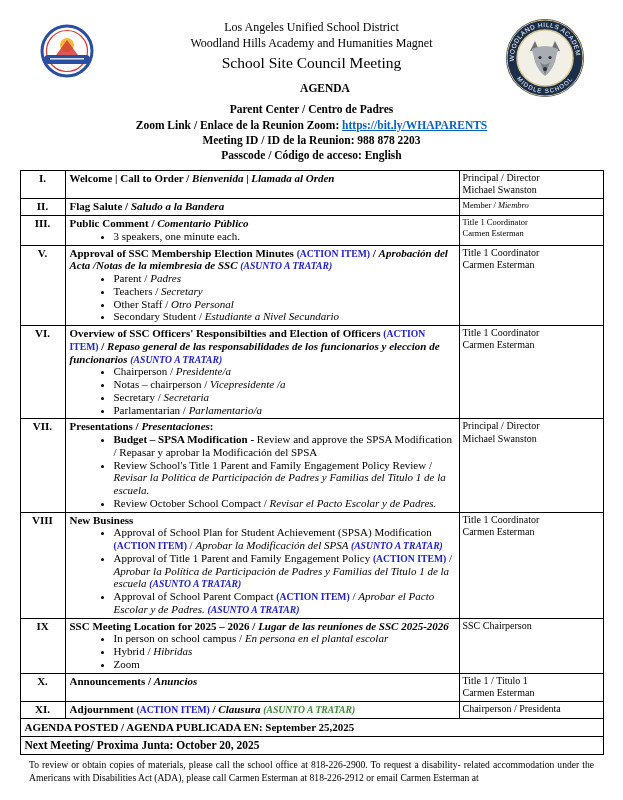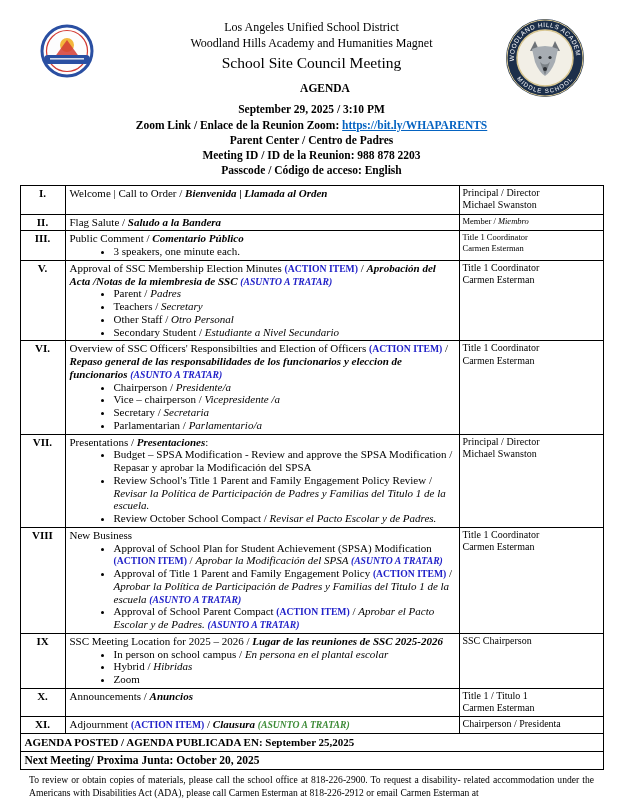--- a/index.html
+++ b/index.html
@@ -23,21 +23,21 @@
   .agenda-table td{border:1px solid #000;vertical-align:top;padding:1px 3px 2px 3px;font-size:11px;line-height:1.16;}
   .col-num{width:38px;text-align:center;font-weight:bold;}
   .col-main{width:386px;padding-left:4px !important;}
   .col-right{width:137px;font-size:10px !important;line-height:1.22 !important;}
   .col-right.small{font-size:8.5px !important;margin-left:32px;}
   .row-title{margin:0;}
   ul.bullets{margin:0;padding:0 0 0 44px;list-style:disc;}
   ul.bullets li{margin:0;padding:0;}
   
   .s-r{font-weight:normal;}
-  .s-b{font-weight:normal;}
+  .s-b{font-weight:bold;}
   .s-i{font-style:italic;}
   .s-bi{font-weight:bold;font-style:italic;}
   .s-action{color:var(--action-blue,#2121c8);font-weight:bold;font-size:0.88em;}
   .s-asunto{color:var(--action-blue,#2121c8);font-weight:bold;font-style:italic;font-size:0.88em;}
   .s-asuntoGreen{color:var(--asunto-green,#3d8b37);font-weight:bold;font-style:italic;font-size:0.88em;}
   .bottom-cell{font-weight:bold;font-size:10.5px;padding:2px 4px !important;}
   .bottom-cell.large{font-size:11.5px;}
   
   .footnote{margin:4px 29px 0;font-size:9.6px;line-height:1.32;text-align:justify;}
 </style>
@@ -83,25 +83,24 @@
           <circle cx="45" cy="39.5" r="1.6" fill="#2b2f33"></circle>
           <circle cx="40" cy="51" r="2" fill="#2b2f33"></circle>
         </g>
       </svg>
     </div>
 
     <div class="h-line">Los Angeles Unified School District</div>
     <div class="h-line">Woodland Hills Academy and Humanities Magnet</div>
     <div class="h-title">School Site Council Meeting</div>
     <div class="h-agenda">AGENDA</div>
-    <div class="h-sub">September 29, 2025 / 3:10 PM</div>
+    <div class="h-sub">Parent Center / Centro de Padres</div>
     <div class="h-sub">
       <span>Zoom Link / Enlace de la Reunion Zoom: </span><span class="s-link">https://bit.ly/WHAPARENTS</span>
     </div>
-    <div class="h-sub">Parent Center / Centro de Padres</div>
     <div class="h-sub">Meeting ID / ID de la Reunion: 988 878 2203</div>
     <div class="h-sub">Passcode / Código de acceso: English</div>
   </header>
 
   <table class="agenda-table">
     <tbody>
         <tr>
           <td class="col-num">I.</td>
           <td class="col-main">
             <div class="row-title"><span class="s-b">Welcome | Call to Order / </span><span class="s-bi">Bienvenida | Llamada al Orden</span></div>
@@ -148,21 +147,21 @@
             <div><span class="s-r">Title 1 Coordinator</span></div>
             <div><span class="s-r">Carmen Esterman</span></div>
           </td>
         </tr>
         <tr>
           <td class="col-num">VI.</td>
           <td class="col-main">
             <div class="row-title"><span class="s-b">Overview of SSC Officers' Responsibilties and Election of Officers </span><span class="s-action">(ACTION ITEM)</span><span class="s-b"> / </span><span class="s-bi">Repaso general de las responsabilidades de los funcionarios y eleccion de funcionarios </span><span class="s-asunto">(ASUNTO A TRATAR)</span></div>
             <ul class="bullets">
               <li><span class="s-r">Chairperson / </span><span class="s-i">Presidente/a</span></li>
-              <li><span class="s-r">Vice – chairperson / </span><span class="s-i">Vicepresidente /a</span></li>
+              <li><span class="s-r">Notas – chairperson / </span><span class="s-i">Vicepresidente /a</span></li>
               <li><span class="s-r">Secretary / </span><span class="s-i">Secretaria</span></li>
               <li><span class="s-r">Parlamentarian / </span><span class="s-i">Parlamentario/a</span></li>
             </ul>
           </td>
           <td class="col-right">
             <div><span class="s-r">Title 1 Coordinator</span></div>
             <div><span class="s-r">Carmen Esterman</span></div>
           </td>
         </tr>
         <tr>

